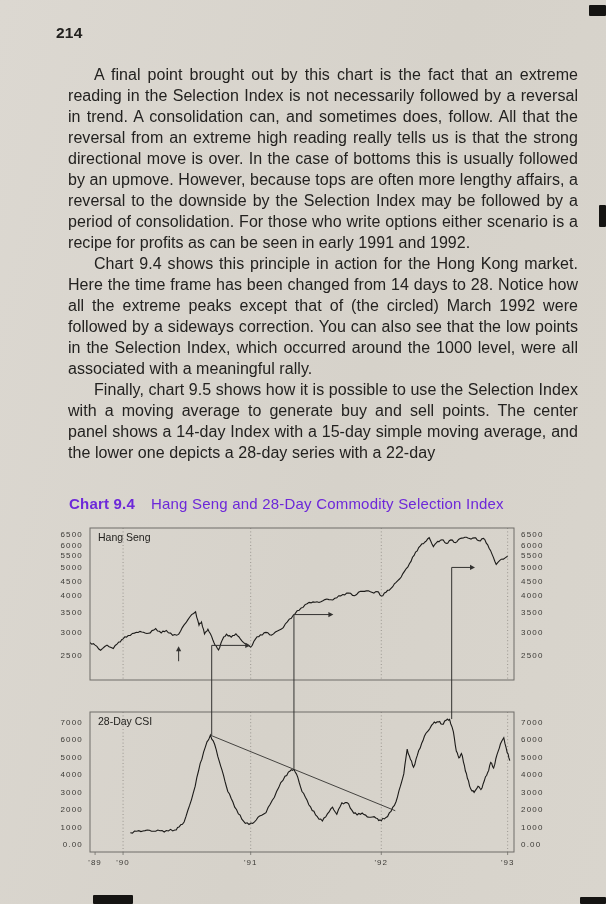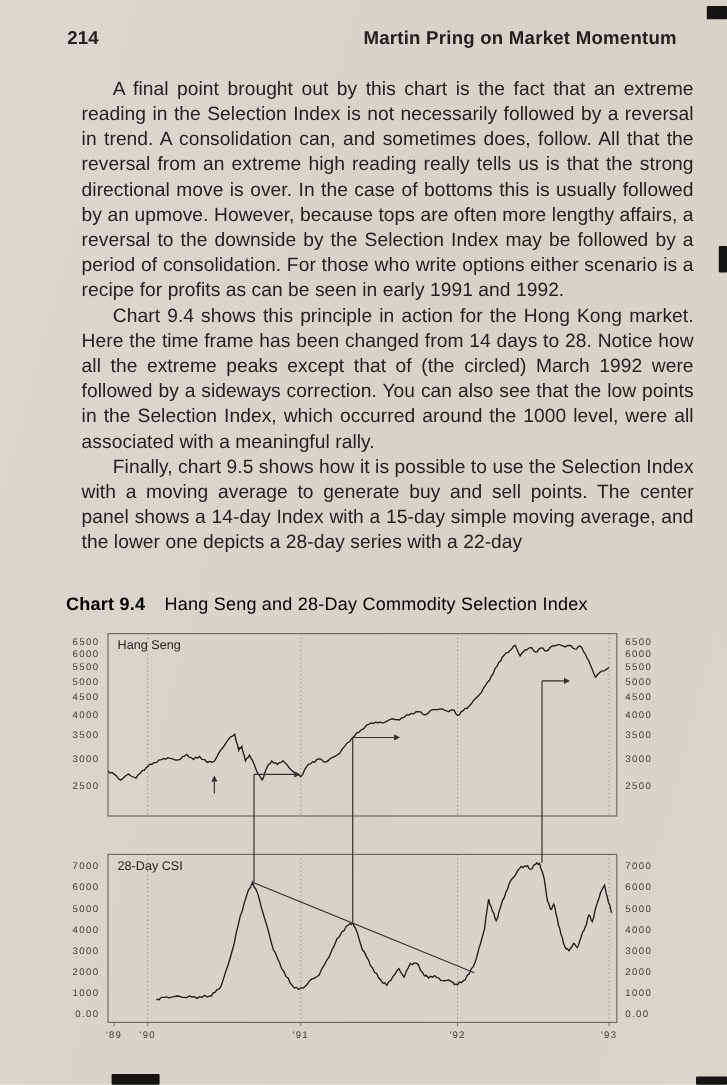--- a/index.html
+++ b/index.html
@@ -13,38 +13,37 @@
     display:flex;justify-content:space-between;
     font-size:15.5px;font-weight:bold;color:#22211f;letter-spacing:.2px;gap:15px;
   }
   .body-text{
     position:absolute;top:64px;left:55px;width:510px;
     font-size:16px;line-height:21px;text-align:justify;
     color:#232220;letter-spacing:.05px;margin-left:13px;
   }
   .body-text p{margin:0;text-indent:26px;}
   .caption{
-    position:absolute;top:495px;left:55px;width:510px;
-    font-size:15px;color:#000000;letter-spacing:.2px;
+    position:absolute;top:495px;left:69px;width:510px;
+    font-size:15px;color:#6d28d9;letter-spacing:.2px;
   }
   .caption .cap-label{font-weight:bold;margin-right:16px;}
   .figure{position:absolute;top:520px;left:0;width:562px;height:374px;}
   .figure svg{position:absolute;top:0;left:0;}
   .mark{position:absolute;background:#151412;border-radius:1px;}
   .mark.m1{top:5px;right:0;width:17px;height:11px;}
   .mark.m2{top:205px;right:0;width:7px;height:22px;}
   .mark.m3{bottom:0;left:93px;width:40px;height:9px;}
   .mark.m4{bottom:0;right:0;width:26px;height:7px;}
 </style>
 </head>
 <body>
 
 <div class="header-row">
   <span>214</span>
-  <span>Martin Pring on Market Momentum</span>
 </div>
 
 <div class="body-text">
   <p>A final point brought out by this chart is the fact that an extreme reading in the Selection Index is not necessarily followed by a reversal in trend. A consolidation can, and sometimes does, follow. All that the reversal from an extreme high reading really tells us is that the strong directional move is over. In the case of bottoms this is usually followed by an upmove. However, because tops are often more lengthy affairs, a reversal to the downside by the Selection Index may be followed by a period of consolidation. For those who write options either scenario is a recipe for profits as can be seen in early 1991 and 1992.</p>
   <p>Chart 9.4 shows this principle in action for the Hong Kong market. Here the time frame has been changed from 14 days to 28. Notice how all the extreme peaks except that of (the circled) March 1992 were followed by a sideways correction. You can also see that the low points in the Selection Index, which occurred around the 1000 level, were all associated with a meaningful rally.</p>
   <p>Finally, chart 9.5 shows how it is possible to use the Selection Index with a moving average to generate buy and sell points. The center panel shows a 14-day Index with a 15-day simple moving average, and the lower one depicts a 28-day series with a 22-day</p>
 </div>
 
 <div class="caption">
   <span class="cap-label">Chart 9.4</span><span>Hang Seng and 28-Day Commodity Selection Index</span>

